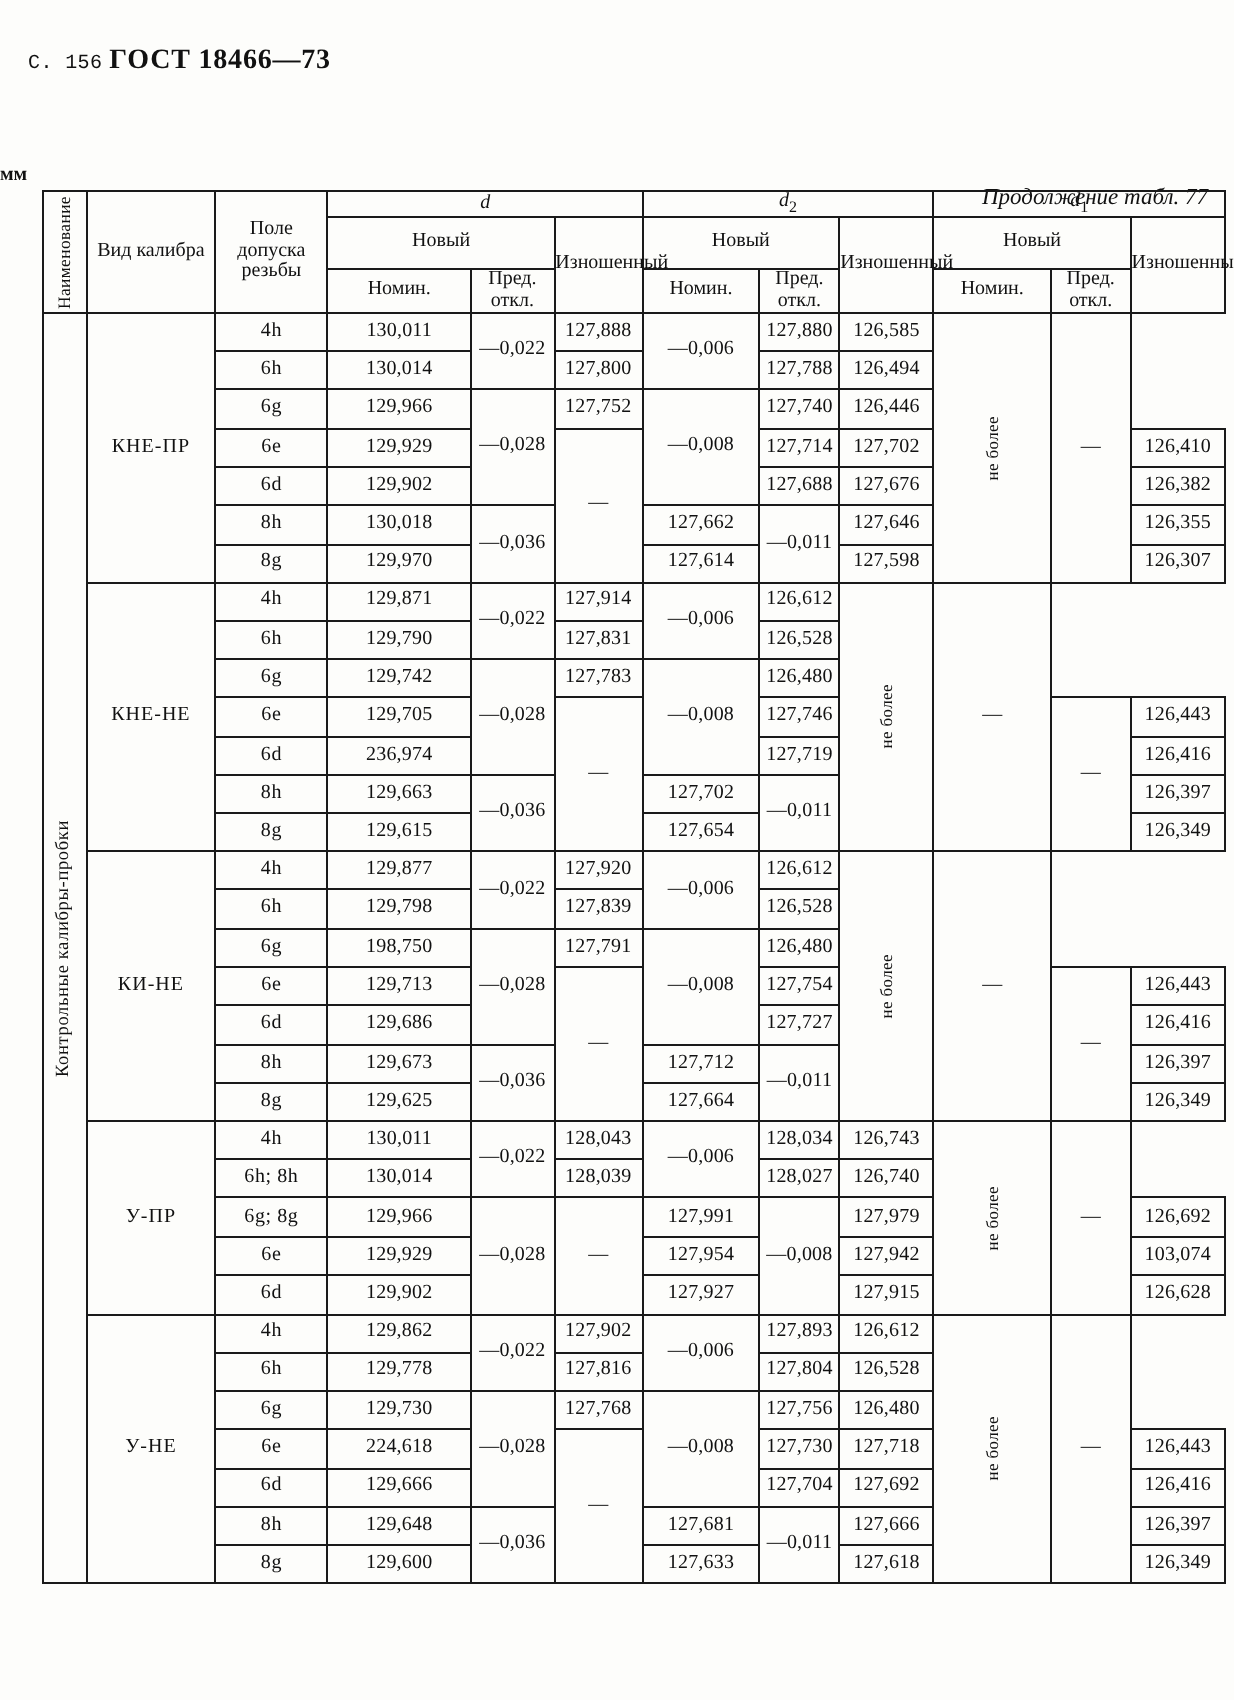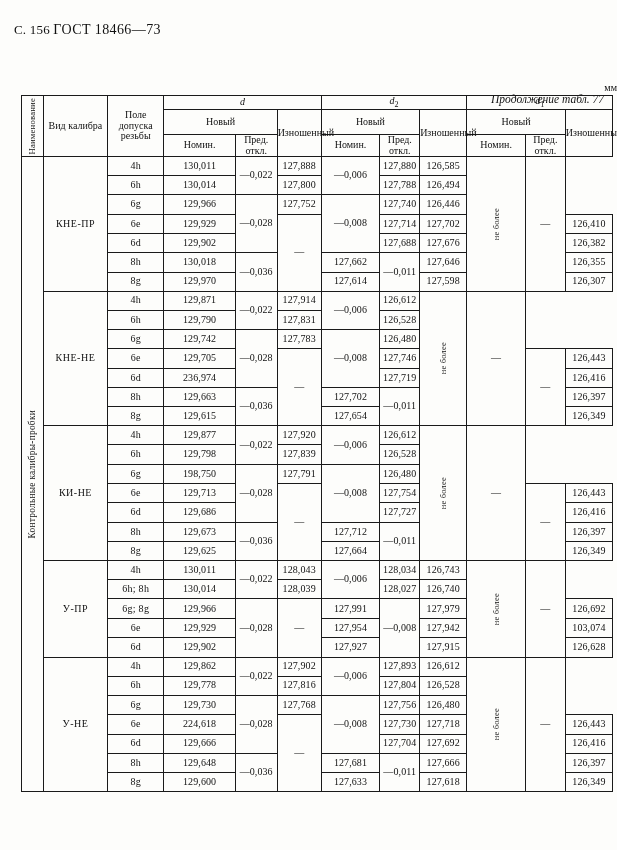--- a/index.html
+++ b/index.html
@@ -11,35 +11,35 @@
     position:relative;
     overflow:hidden;
   }
   .page{position:relative;width:617px;height:850px;}
 
   
   .pagehead{
     position:absolute;left:14px;top:22px;
     font-size:13px;letter-spacing:.2px;white-space:nowrap;
   }
-  .pagehead .pg{font-family:Liberation Serif, serif;font-size:13px;}
-  .pagehead .gost{font-weight:normal;font-size:14px;letter-spacing:.4px;}
+  .pagehead .pg{font-family:Liberation Mono, monospace;font-size:10px;}
+  .pagehead .gost{font-weight:bold;font-size:14px;letter-spacing:.4px;}
 
   .contnote{
     position:absolute;right:13px;top:55px;
     font-style:italic;font-size:11.5px;white-space:nowrap;margin-top:38px;
   }
   .tabletitle{
     position:absolute;left:0;right:0;top:63px;
     text-align:center;font-size:11.5px;font-weight:bold;
     letter-spacing:.1px;
   }
   .units{
     position:absolute;left:0;right:0;top:82px;
-    text-align:right;font-size:10px;
+    text-align:left;font-size:10px;font-weight:bold;
   }
 
   
   .tbl{
     position:absolute;left:21px;top:95px;
     width:592px;
     border-collapse:collapse;
     table-layout:fixed;
   }
   .tbl td,.tbl th{

